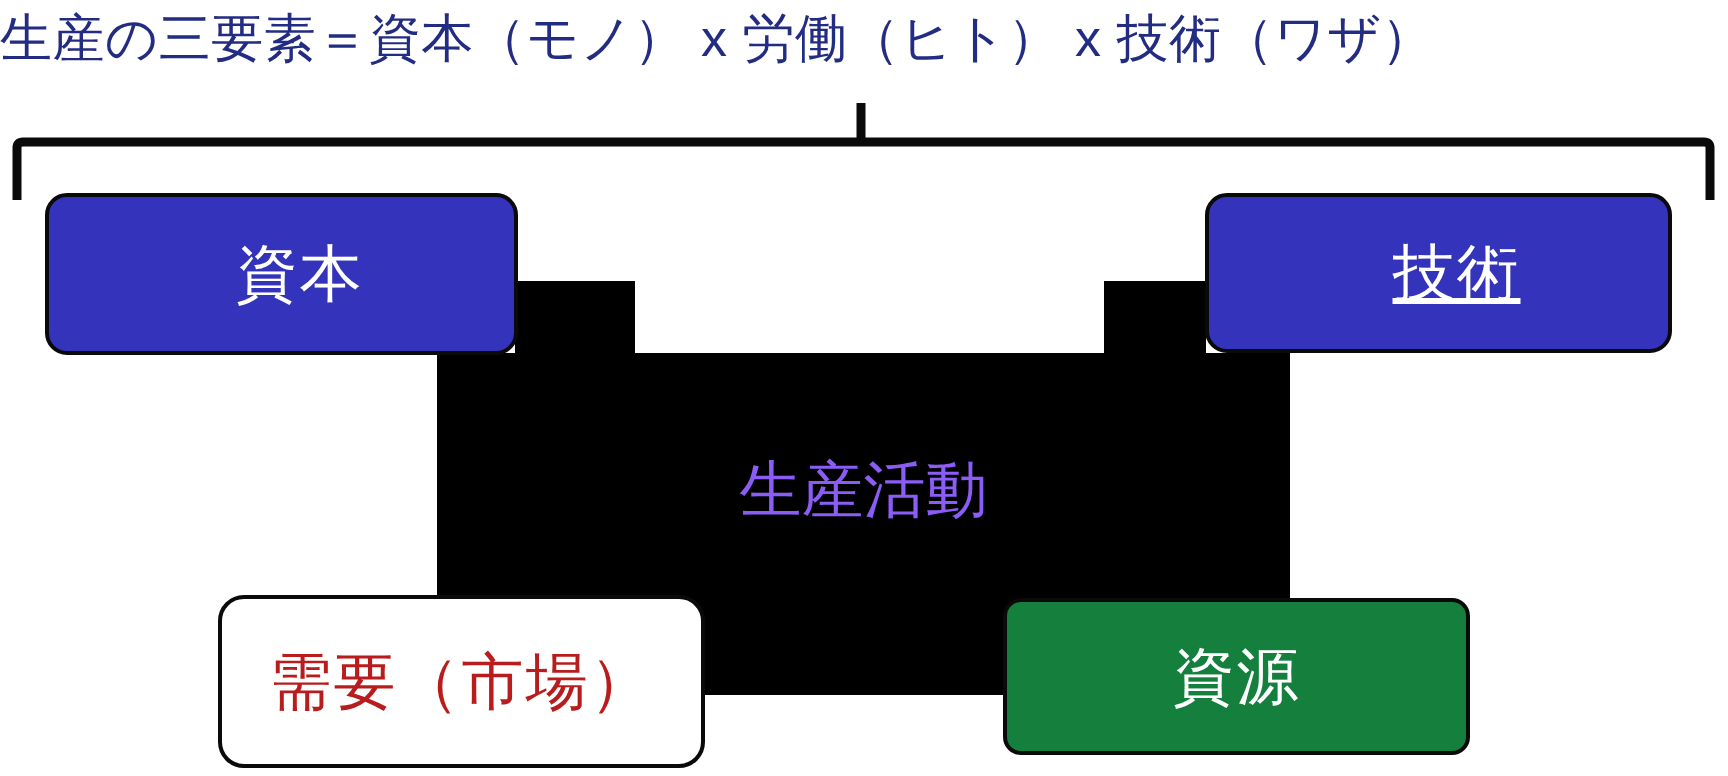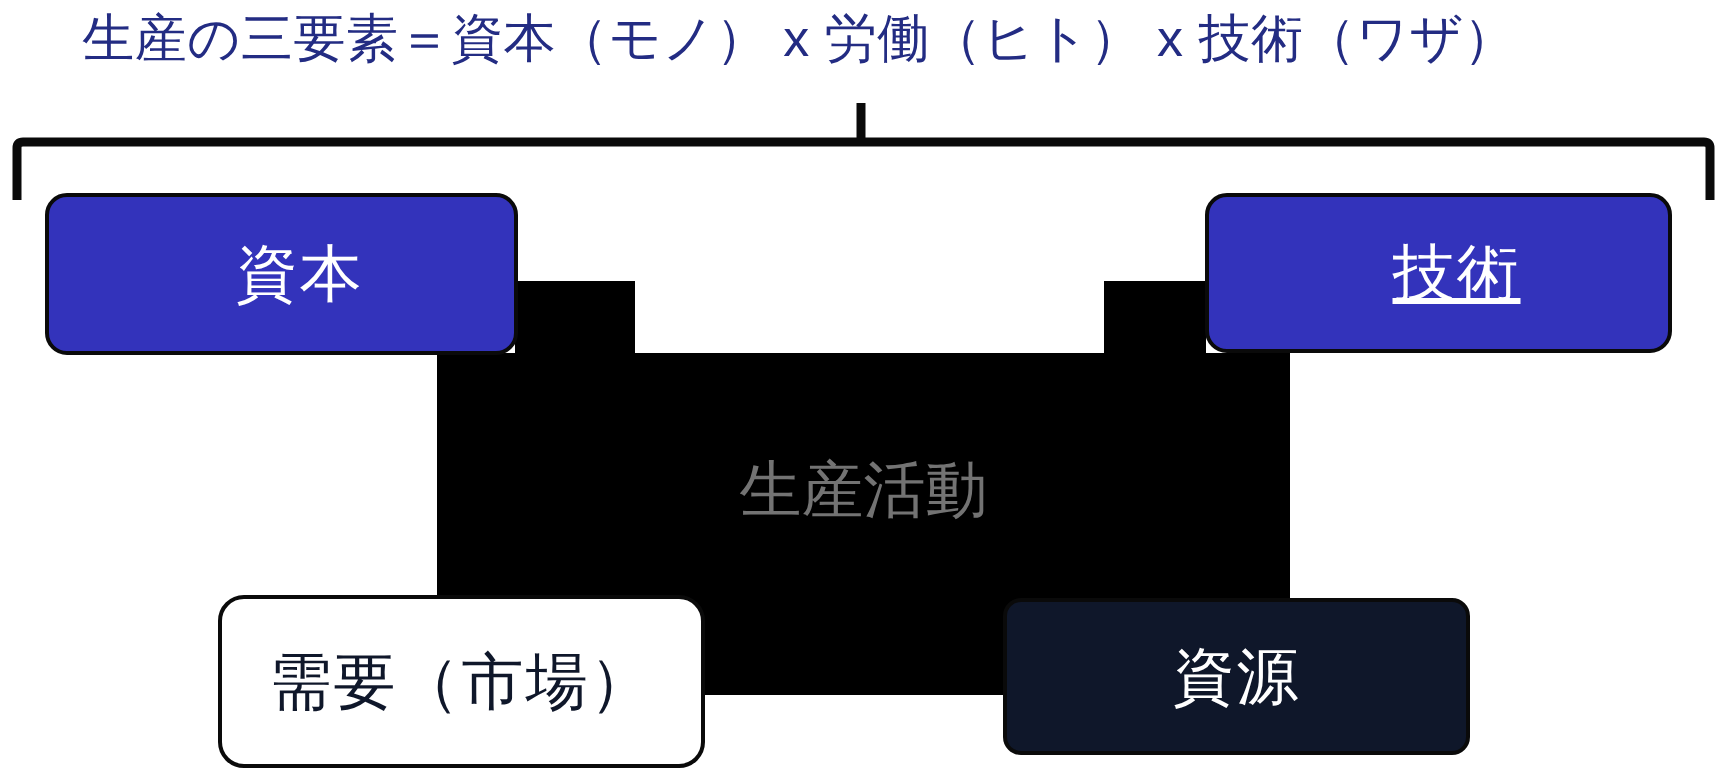--- a/index.html
+++ b/index.html
@@ -18,21 +18,21 @@
     background: #ffffff;
     overflow: hidden;
   }
 
   
   .title {
     position: absolute;
     left: 0;
     top: 6px;
     width: 1516px;
-    text-align: right;
+    text-align: left;
     font-size: 52px;
     line-height: 64px;
     letter-spacing: 0.5px;
     font-weight: 400;
     white-space: nowrap;
     user-select: none;
   }
 
   
   .bracket-svg {
@@ -52,21 +52,21 @@
     width: 1728px;
     height: 530px;
     overflow: visible;
   }
   .black-label {
     position: absolute;
     left: 437px;
     top: 452px;
     width: 853px;
     text-align: center;
-    color: #737373;
+    color: #8b5cf6;
     font-size: 62px;
     line-height: 76px;
     font-weight: 400;
     white-space: nowrap;
     user-select: none;
     pointer-events: none;
   }
 
   
   .node {
@@ -83,26 +83,26 @@
     letter-spacing: 2px;
     white-space: nowrap;
     user-select: none;
   }
   .node.blue {
     background: #3333bb;
     color: #ffffff;
     padding-left: 36px;
   }
   .node.red {
-    background: #0f172a;
+    background: #15803d;
     color: #ffffff;
   }
   .node.white {
     background: #ffffff;
-    color: #0f172a;
+    color: #b91c1c;
   }
 
   .node-capital  { left: 45px;   top: 193px; width: 473px; height: 162px; }
   .node-labor    { left: 634px;  top: 193px; width: 471px; height: 160px; }
   .node-tech     { left: 1205px; top: 193px; width: 467px; height: 160px; text-decoration: underline; }
   .node-demand   { left: 218px;  top: 595px; width: 487px; height: 173px; border-radius: 26px; }
   .node-resource { left: 1003px; top: 598px; width: 467px; height: 157px; border-radius: 18px; }
 </style>
 </head>
 <body>

